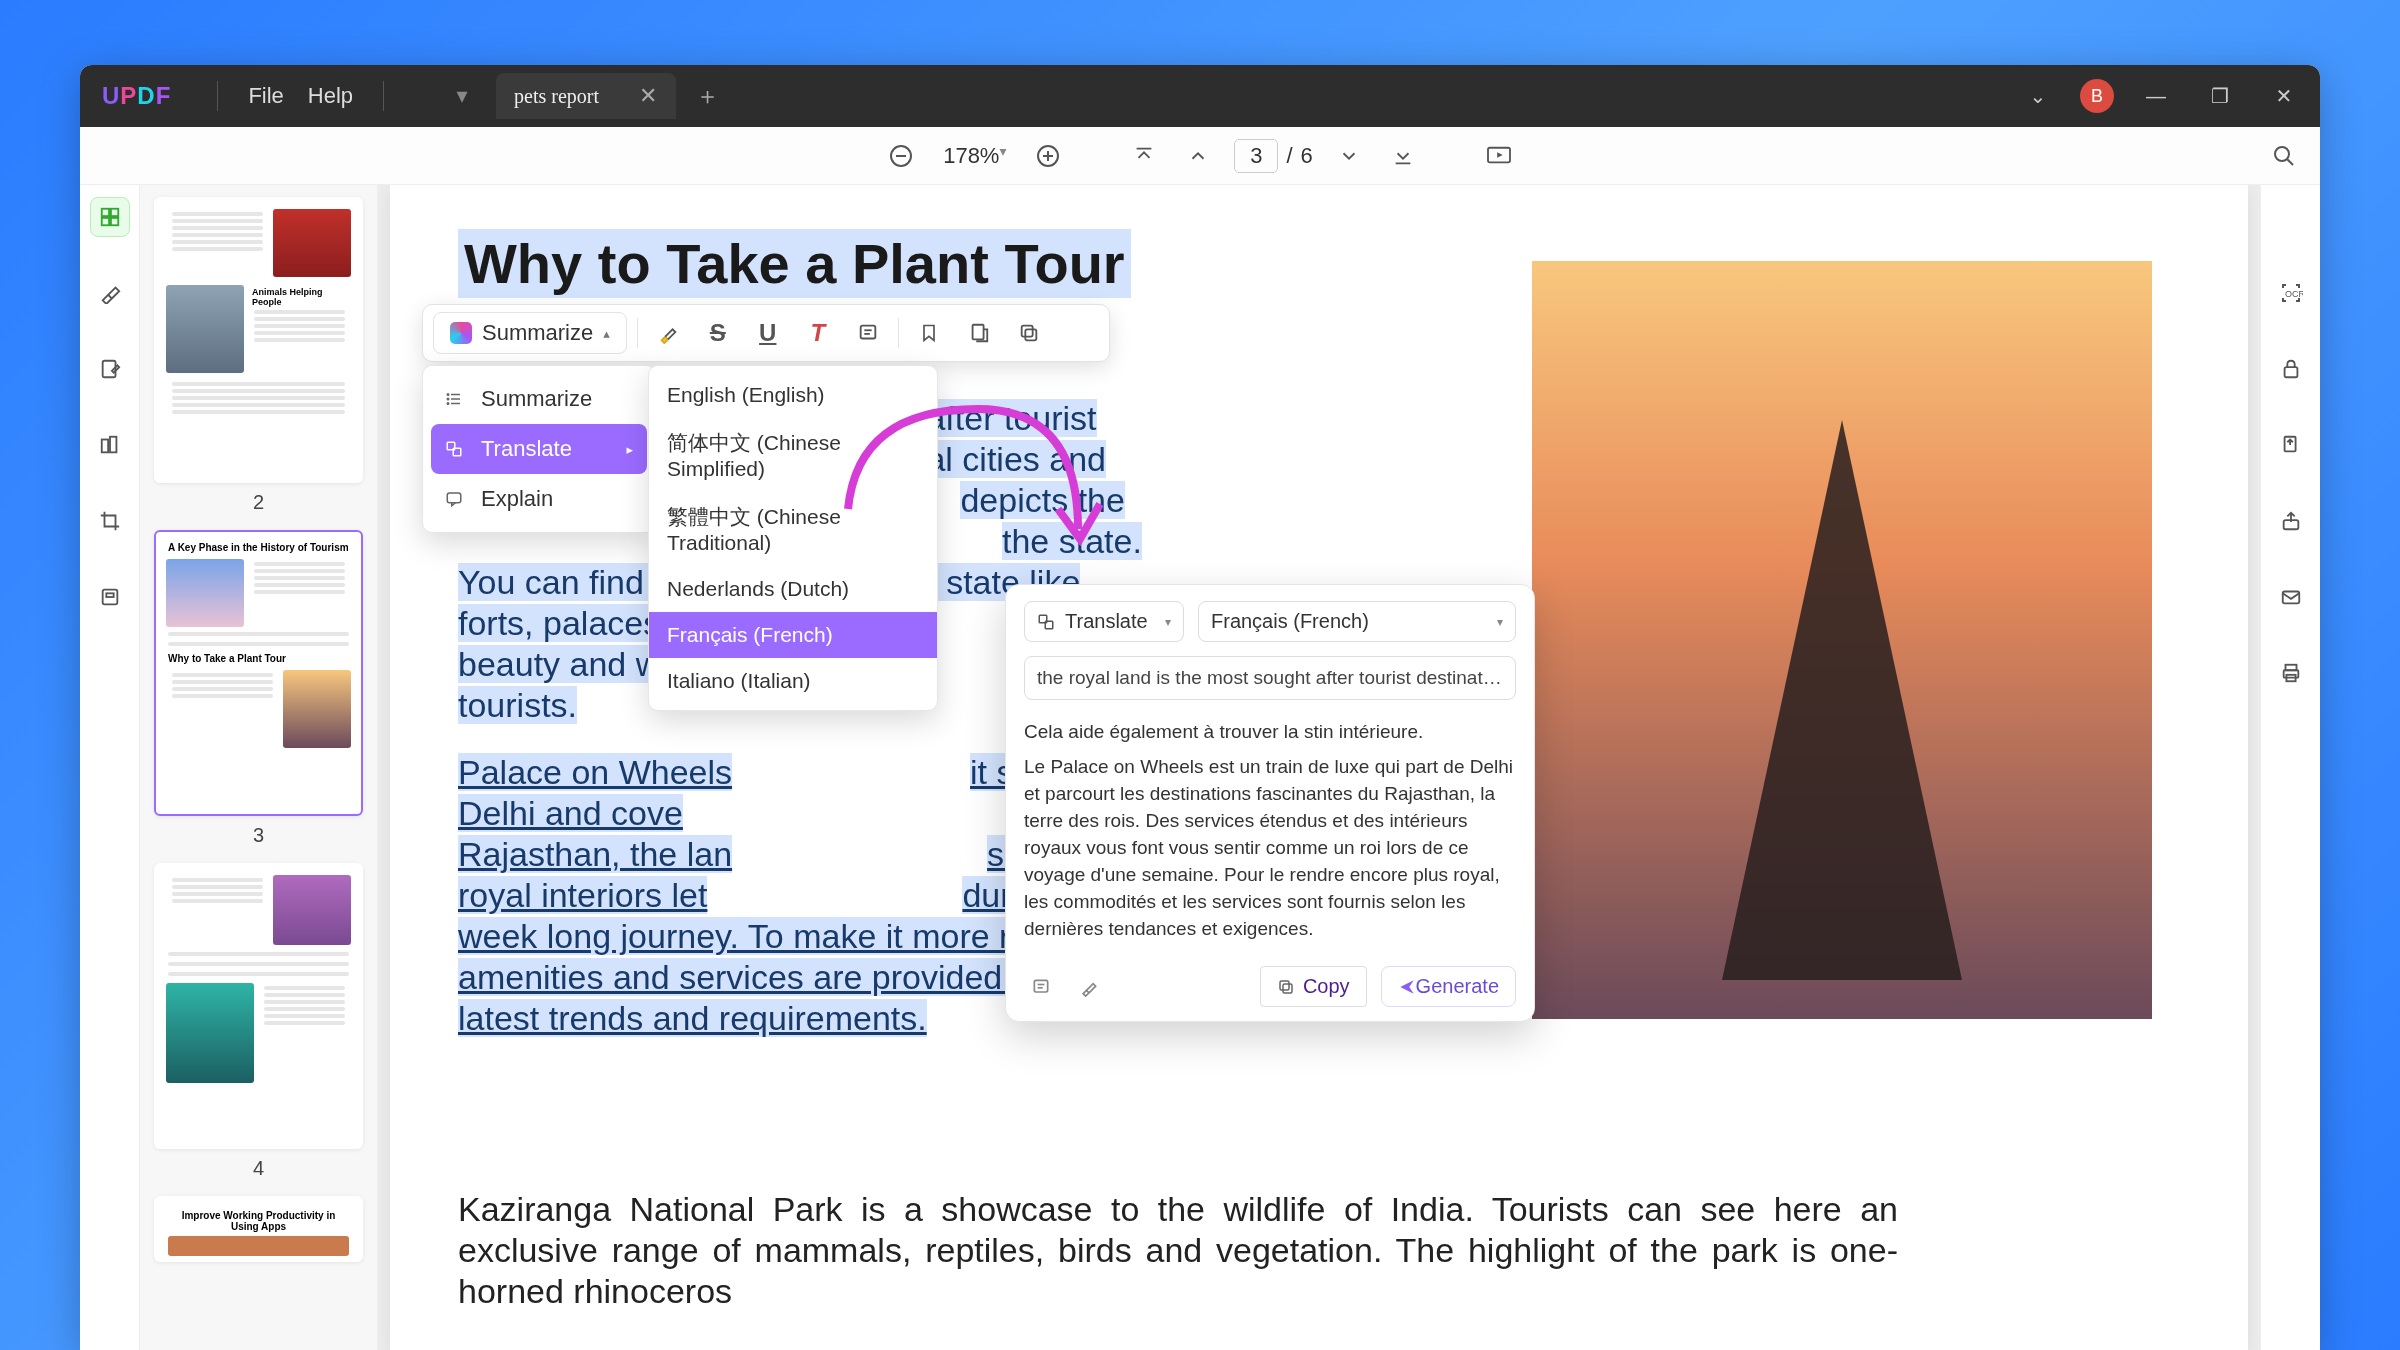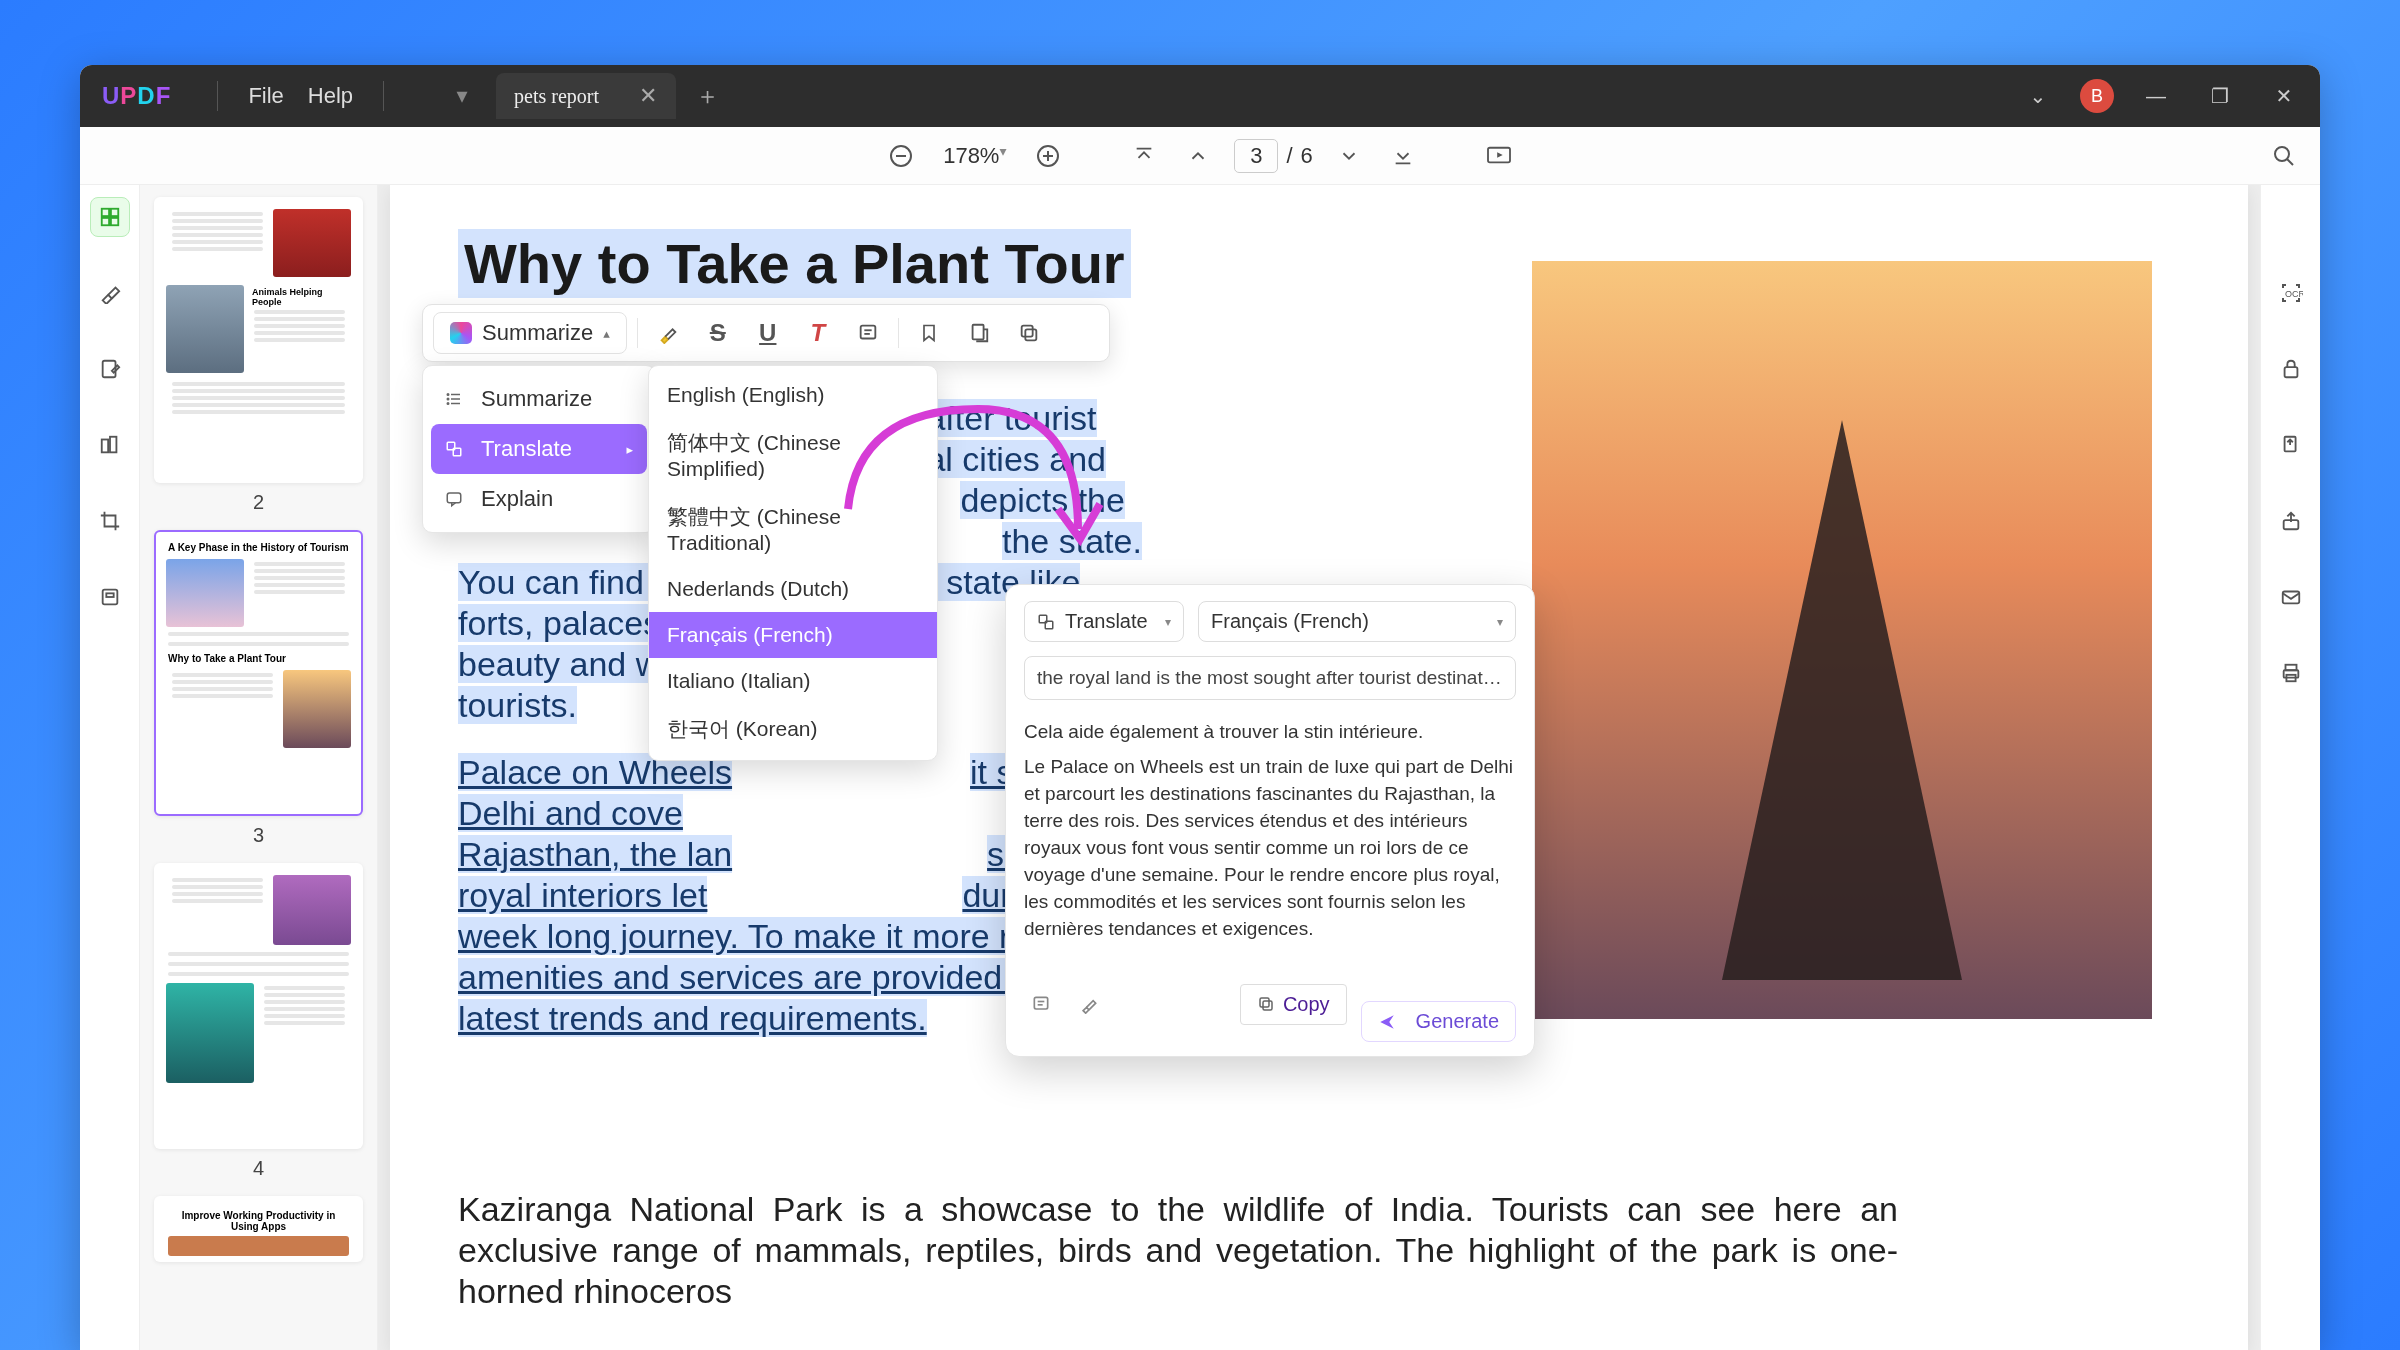--- a/index.html
+++ b/index.html
@@ -134,21 +134,21 @@
   }
   .tp-row1 { display:flex; gap:14px; margin-bottom:14px; }
   .tp-sel { flex:0 0 160px; border:1px solid #ddd; border-radius:8px; padding:8px 12px; display:flex; align-items:center; gap:10px; font-size:20px; color:#333; }
   .tp-sel2 { flex:1; border:1px solid #ddd; border-radius:8px; padding:8px 12px; display:flex; align-items:center; justify-content:space-between; font-size:20px; color:#333; }
   .tp-src { border:1px solid #ddd; border-radius:8px; padding:10px 12px; font-size:19px; color:#444; white-space:nowrap; overflow:hidden; text-overflow:ellipsis; margin-bottom:18px; }
   .tp-out { font-size:19px; line-height:27px; color:#333; margin-bottom:16px; min-height:200px; }
   .tp-out p { margin-bottom:8px; }
   .tp-foot { display:flex; align-items:center; gap:14px; }
   .tp-fic { width:34px; height:34px; display:flex; align-items:center; justify-content:center; color:#777; font-size:20px; }
   .tp-copy { margin-left:auto; border:1px solid #ddd; border-radius:4px; padding:8px 16px; font-size:20px; color:#4c1d95; display:flex; align-items:center; gap:8px; }
-  .tp-gen { background:#fff; border:1px solid #e2d7ff; border-radius:8px; padding:8px 16px; font-size:20px; color:#6b4bd6; display:flex; align-items:center; gap:20px;margin-top:35px; }
+  .tp-gen { background:#fff; border:1px solid #e2d7ff; border-radius:8px; padding:8px 16px; font-size:20px; color:#6b4bd6; display:flex; align-items:center; gap:0; }
 
   svg { display:block; }
 </style>
 </head>
 <body>
 
 <div class="app-window">
 
   <div class="titlebar">
     <div class="logo">
@@ -504,21 +504,20 @@
         </div>
 
         
         <div class="lang-menu">
           <div class="lang-item">English (English)</div>
           <div class="lang-item">简体中文 (Chinese Simplified)</div>
           <div class="lang-item">繁體中文 (Chinese Traditional)</div>
           <div class="lang-item">Nederlands (Dutch)</div>
           <div class="lang-item active">Français (French)</div>
           <div class="lang-item">Italiano (Italian)</div>
-          <div class="lang-item">한국어 (Korean)</div>
 
         </div>
 
         
         <svg class="arrow-svg" viewBox="0 0 300 200">
           <path d="M 30 130 Q 40 30 160 30 Q 260 30 260 150" stroke="#d63cd6" stroke-width="8" fill="none"></path>
           <path d="M 240 130 L 262 160 L 282 125" stroke="#d63cd6" stroke-width="8" fill="none"></path>
         </svg>
 
         

